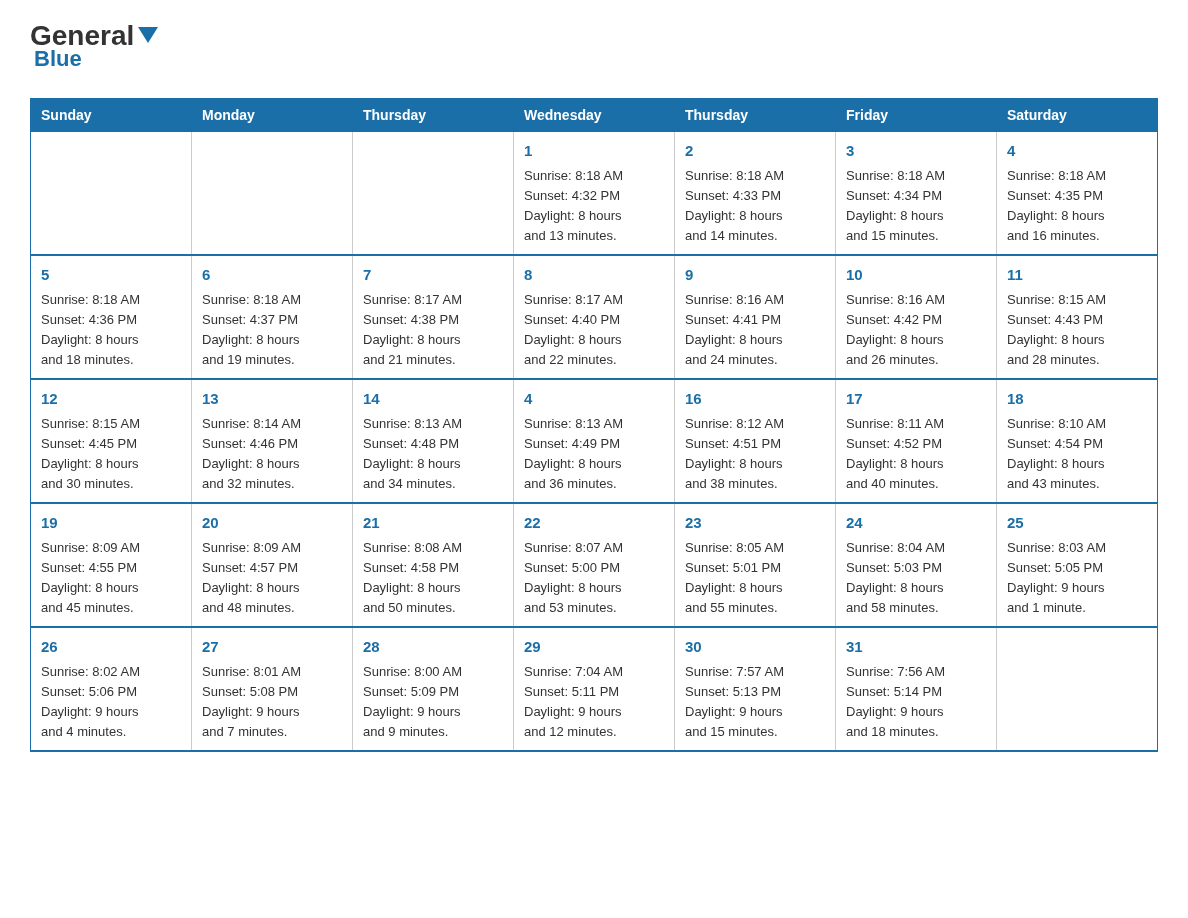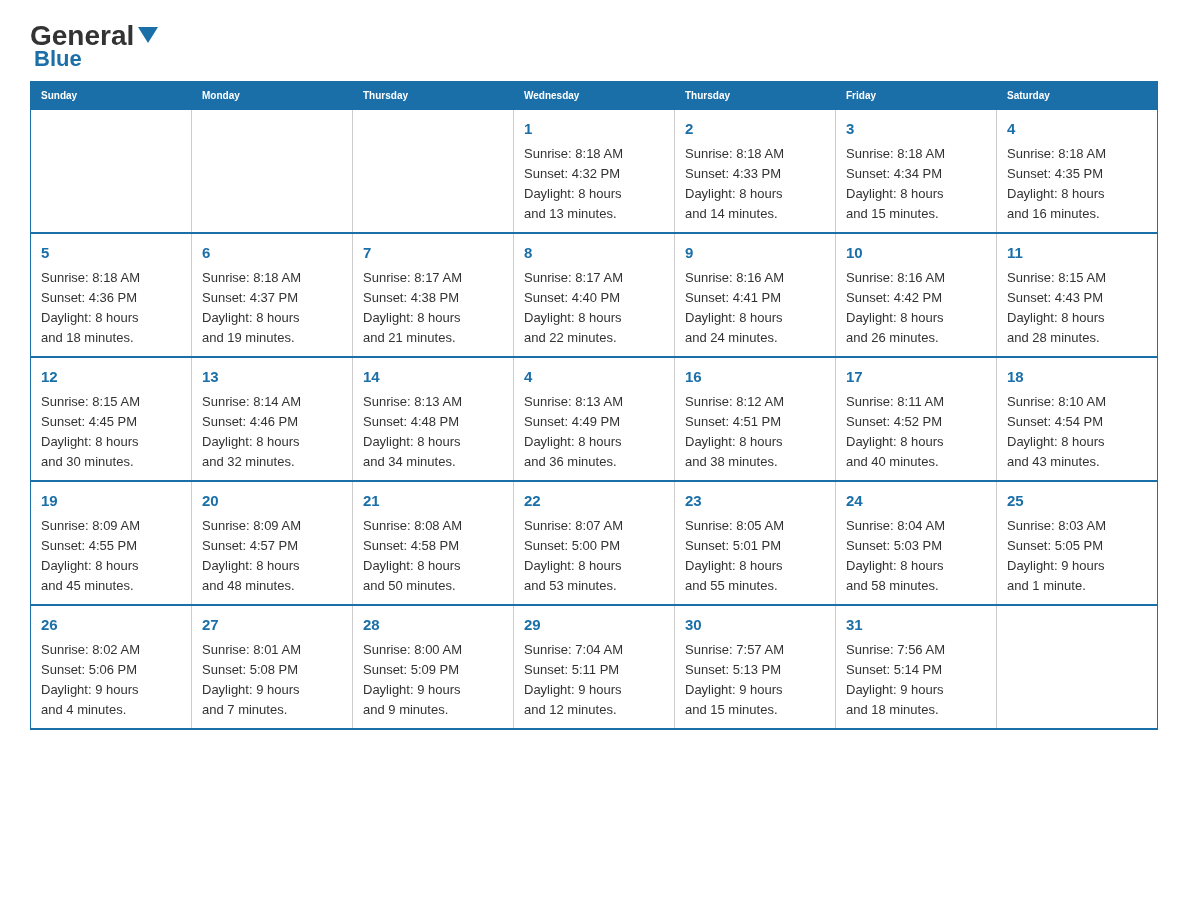--- a/index.html
+++ b/index.html
@@ -9,21 +9,21 @@
       color: #333;
       width: 1188px;
       min-height: 918px;
       padding: 20px 30px;
     }
 
     
     .header {
       display: flex;
       align-items: flex-start;
-      margin-bottom: 9px;
+      margin-bottom: 26px;
       gap: 36px;
     }
 
     .logo-area {
       display: flex;
       flex-direction: column;
       align-items: flex-start;
     }
 
     .logo-text {
@@ -78,21 +78,21 @@
       border-collapse: collapse;
       table-layout: fixed;
     }
 
     .calendar-table thead tr {
       background-color: #1a6fa8;
     }
 
     .calendar-table thead th {
       color: #fff;
-      font-size: 10px;
+      font-size: 14px;
       font-weight: 600;
       padding: 8px 10px;
       text-align: left;
       border: 1px solid #1a6fa8;
     }
 
     .calendar-table tbody tr {
       border-bottom: 2px solid #1a6fa8;
     }
 

